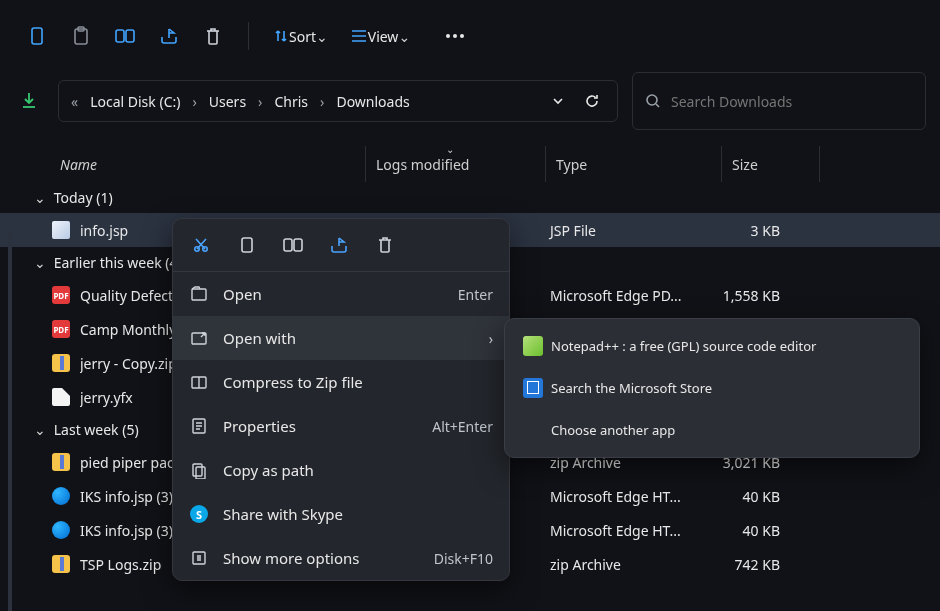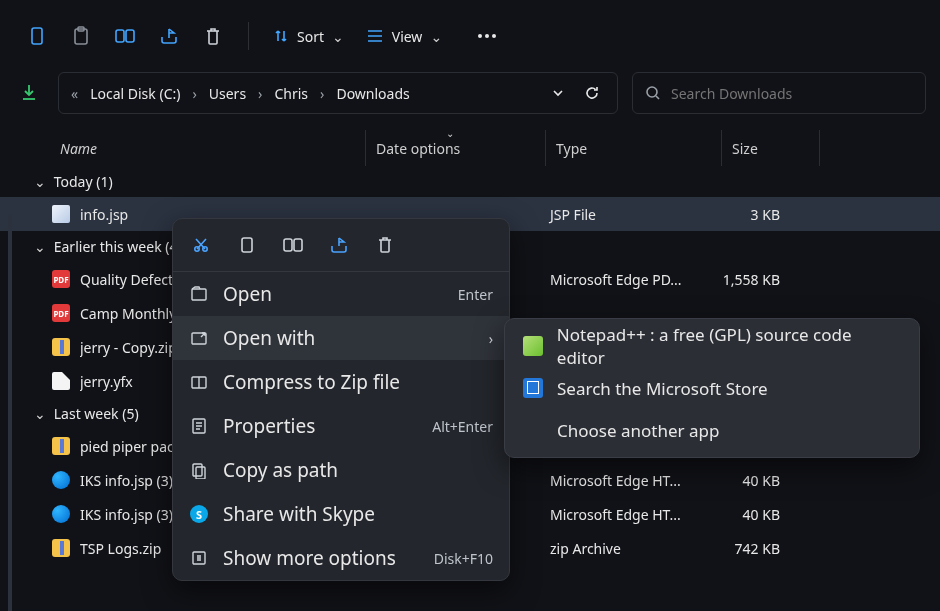--- a/index.html
+++ b/index.html
@@ -2,33 +2,33 @@
 <html><head>
 <meta charset="utf-8">
 <style>
   * { margin: 0; padding: 0; box-sizing: border-box; font-family: "Segoe UI", system-ui, sans-serif; }
   body { background: #111217; color: #e8e8e8; width: 940px; height: 611px; overflow: hidden; font-size: 14px; }
 
   
   .toolbar { height: 72px; display: flex; align-items: center; gap: 6px; padding: 0 18px; }
   .tb-btn { width: 38px; height: 38px; display: flex; align-items: center; justify-content: center; border-radius: 4px; color: #42a5ff; }
   .tb-div { width: 1px; height: 28px; background: #2c2f36; margin: 0 10px; }
-  .tb-combo { display: flex; align-items: center; gap: 8px; padding: 0 8px; height: 38px; border-radius: 4px; color: #e8e8e8; }
+  .tb-combo { display: flex; align-items: center; padding: 0 8px; height: 38px; border-radius: 4px; color: #e8e8e8; }
   .tb-combo svg { color: #42a5ff; }
   .tb-combo .caret { color: #cfcfcf; }
 
   
   .addr-row { display: flex; gap: 14px; padding: 0 14px 16px 14px; align-items: center; }
   .addr-box { flex: 0 0 560px; border: 1px solid #2a2d34; border-radius: 6px; height: 42px; display: flex; align-items: center; padding: 0 10px; gap: 4px; }
   .addr-seg { padding: 4px 6px; border-radius: 3px; }
   .chev { color: #9aa0a8; padding: 0 2px; }
   .addr-spacer { flex: 1; }
   .addr-ico { width: 30px; height: 30px; display: flex; align-items: center; justify-content: center; color: #e8e8e8; border-radius: 4px; }
   .addr-ico svg { stroke: #e8e8e8; }
-  .search-box { flex: 1; border: 1px solid #2a2d34; border-radius: 6px; height: 42px; display: flex; align-items: center; padding: 14px 12px; gap: 10px; color: #9aa0a8; }
+  .search-box { flex: 1; border: 1px solid #2a2d34; border-radius: 6px; height: 58px; display: flex; align-items: center; padding: 14px 12px; gap: 10px; color: #9aa0a8; }
   .search-box input { background: transparent; border: 0; outline: 0; color: #e8e8e8; font-size: 14px; flex: 1; }
   .dl-ico { width: 30px; height: 42px; display: flex; align-items: center; justify-content: center; color: #37c871; }
 
   
   .cols { display: flex; height: 36px; align-items: center; color: #cfcfcf; padding-left: 60px; font-size: 14px; }
   .col-name { width: 305px; font-style: italic; }
   .col-date { width: 180px; border-left: 1px solid #2a2d34; padding-left: 10px; height: 100%; display: flex; align-items: center; position: relative; }
   .col-type { width: 150px; border-left: 1px solid #2a2d34; padding-left: 10px; height: 100%; display: flex; align-items: center; }
   .col-size { width: 98px;  border-left: 1px solid #2a2d34; padding-left: 10px; height: 100%; display: flex; align-items: center; margin-left: 26px; }
   .col-end  { border-left: 1px solid #2a2d34; height: 100%; }
@@ -55,29 +55,29 @@
   .fi-yfx { background: #f4f4f4; border-radius: 2px; position: relative; }
   .fi-yfx::after { content:""; position:absolute; right:0; top:0; border:4px solid transparent; border-top-color:#111217; border-right-color:#111217; }
   .fi-html { width: 18px; height: 18px; border-radius: 50%; background: radial-gradient(circle at 30% 30%, #2fb6ff, #006bd1); }
 
   
   .ctx { position: absolute; left: 172px; top: 218px; width: 338px; background: #23262c; border: 1px solid #34373e; border-radius: 10px; box-shadow: 0 10px 28px rgba(0,0,0,.5); overflow: hidden; }
   .ctx-top { display: flex; padding: 14px 16px; gap: 22px; border-bottom: 1px solid #34373e; }
   .ctx-top .cico { width: 24px; height: 24px; display: flex; align-items: center; justify-content: center; color: #cfd3da; }
   .ctx-item { display: flex; align-items: center; height: 44px; padding: 0 16px; gap: 14px; }
   .ctx-item:hover, .ctx-item.hi { background: #2f333a; }
-  .ctx-item .lbl { flex: 1; font-size: 19px; }
+  .ctx-item .lbl { flex: 1; font-size: 15px; }
   .ctx-item .sc { color: #bfc4cc; font-size: 14px; }
   .ctx-item .arrow { color: #cfd3da; }
   .ctx-item .mi { width: 20px; height: 20px; display: flex; align-items: center; justify-content: center; color: #cfd3da; }
   .skype { width: 18px; height: 18px; border-radius: 50%; background: #0aa8e8; color: #fff; font-size: 11px; font-weight: 700; display: flex; align-items: center; justify-content: center; }
 
   
   .sub { position: absolute; left: 504px; top: 318px; width: 416px; background: #2b2e35; border: 1px solid #3a3d45; border-radius: 10px; box-shadow: 0 10px 28px rgba(0,0,0,.5); padding: 6px 0; }
-  .sub-item { display: flex; align-items: center; gap: 14px; height: 42px; padding: 0 18px; font-size: 17px; }
+  .sub-item { display: flex; align-items: center; gap: 8px; height: 42px; padding: 0 18px; font-size: 13px; }
   .sub-item .appico { width: 20px; height: 20px; display: flex; align-items: center; justify-content: center; }
   .npp { background: linear-gradient(135deg,#b5e07a,#6bbf2e); border-radius: 3px; }
   .store { background: #2277d8; border-radius: 3px; position: relative; }
   .store::after { content:""; position:absolute; inset:3px 4px 4px 4px; border:1px solid #fff; }
   .sub-item.noico .appico { visibility: hidden; }
 </style>
 </head>
 <body>
 
 <div class="toolbar">
@@ -172,21 +172,21 @@
         <circle cx="7" cy="7" r="5"></circle>
         <path d="M11 11l3 3"></path>
       </svg>
     <input placeholder="Search Downloads" style="">
   </div>
 </div>
 
 <div class="cols">
   <div class="col-name">Name</div>
   <div class="col-date">
-    <span>Date options</span>
+    <span>Logs modified</span>
     <span class="sort-caret">⌄</span>
   </div>
   <div class="col-type">Type</div>
   <div class="col-size">Size</div>
   <div class="col-end"></div>
 </div>
 
 <div class="filelist" id="filelist">
   <div class="left-bar"></div>
 <div class="group">

